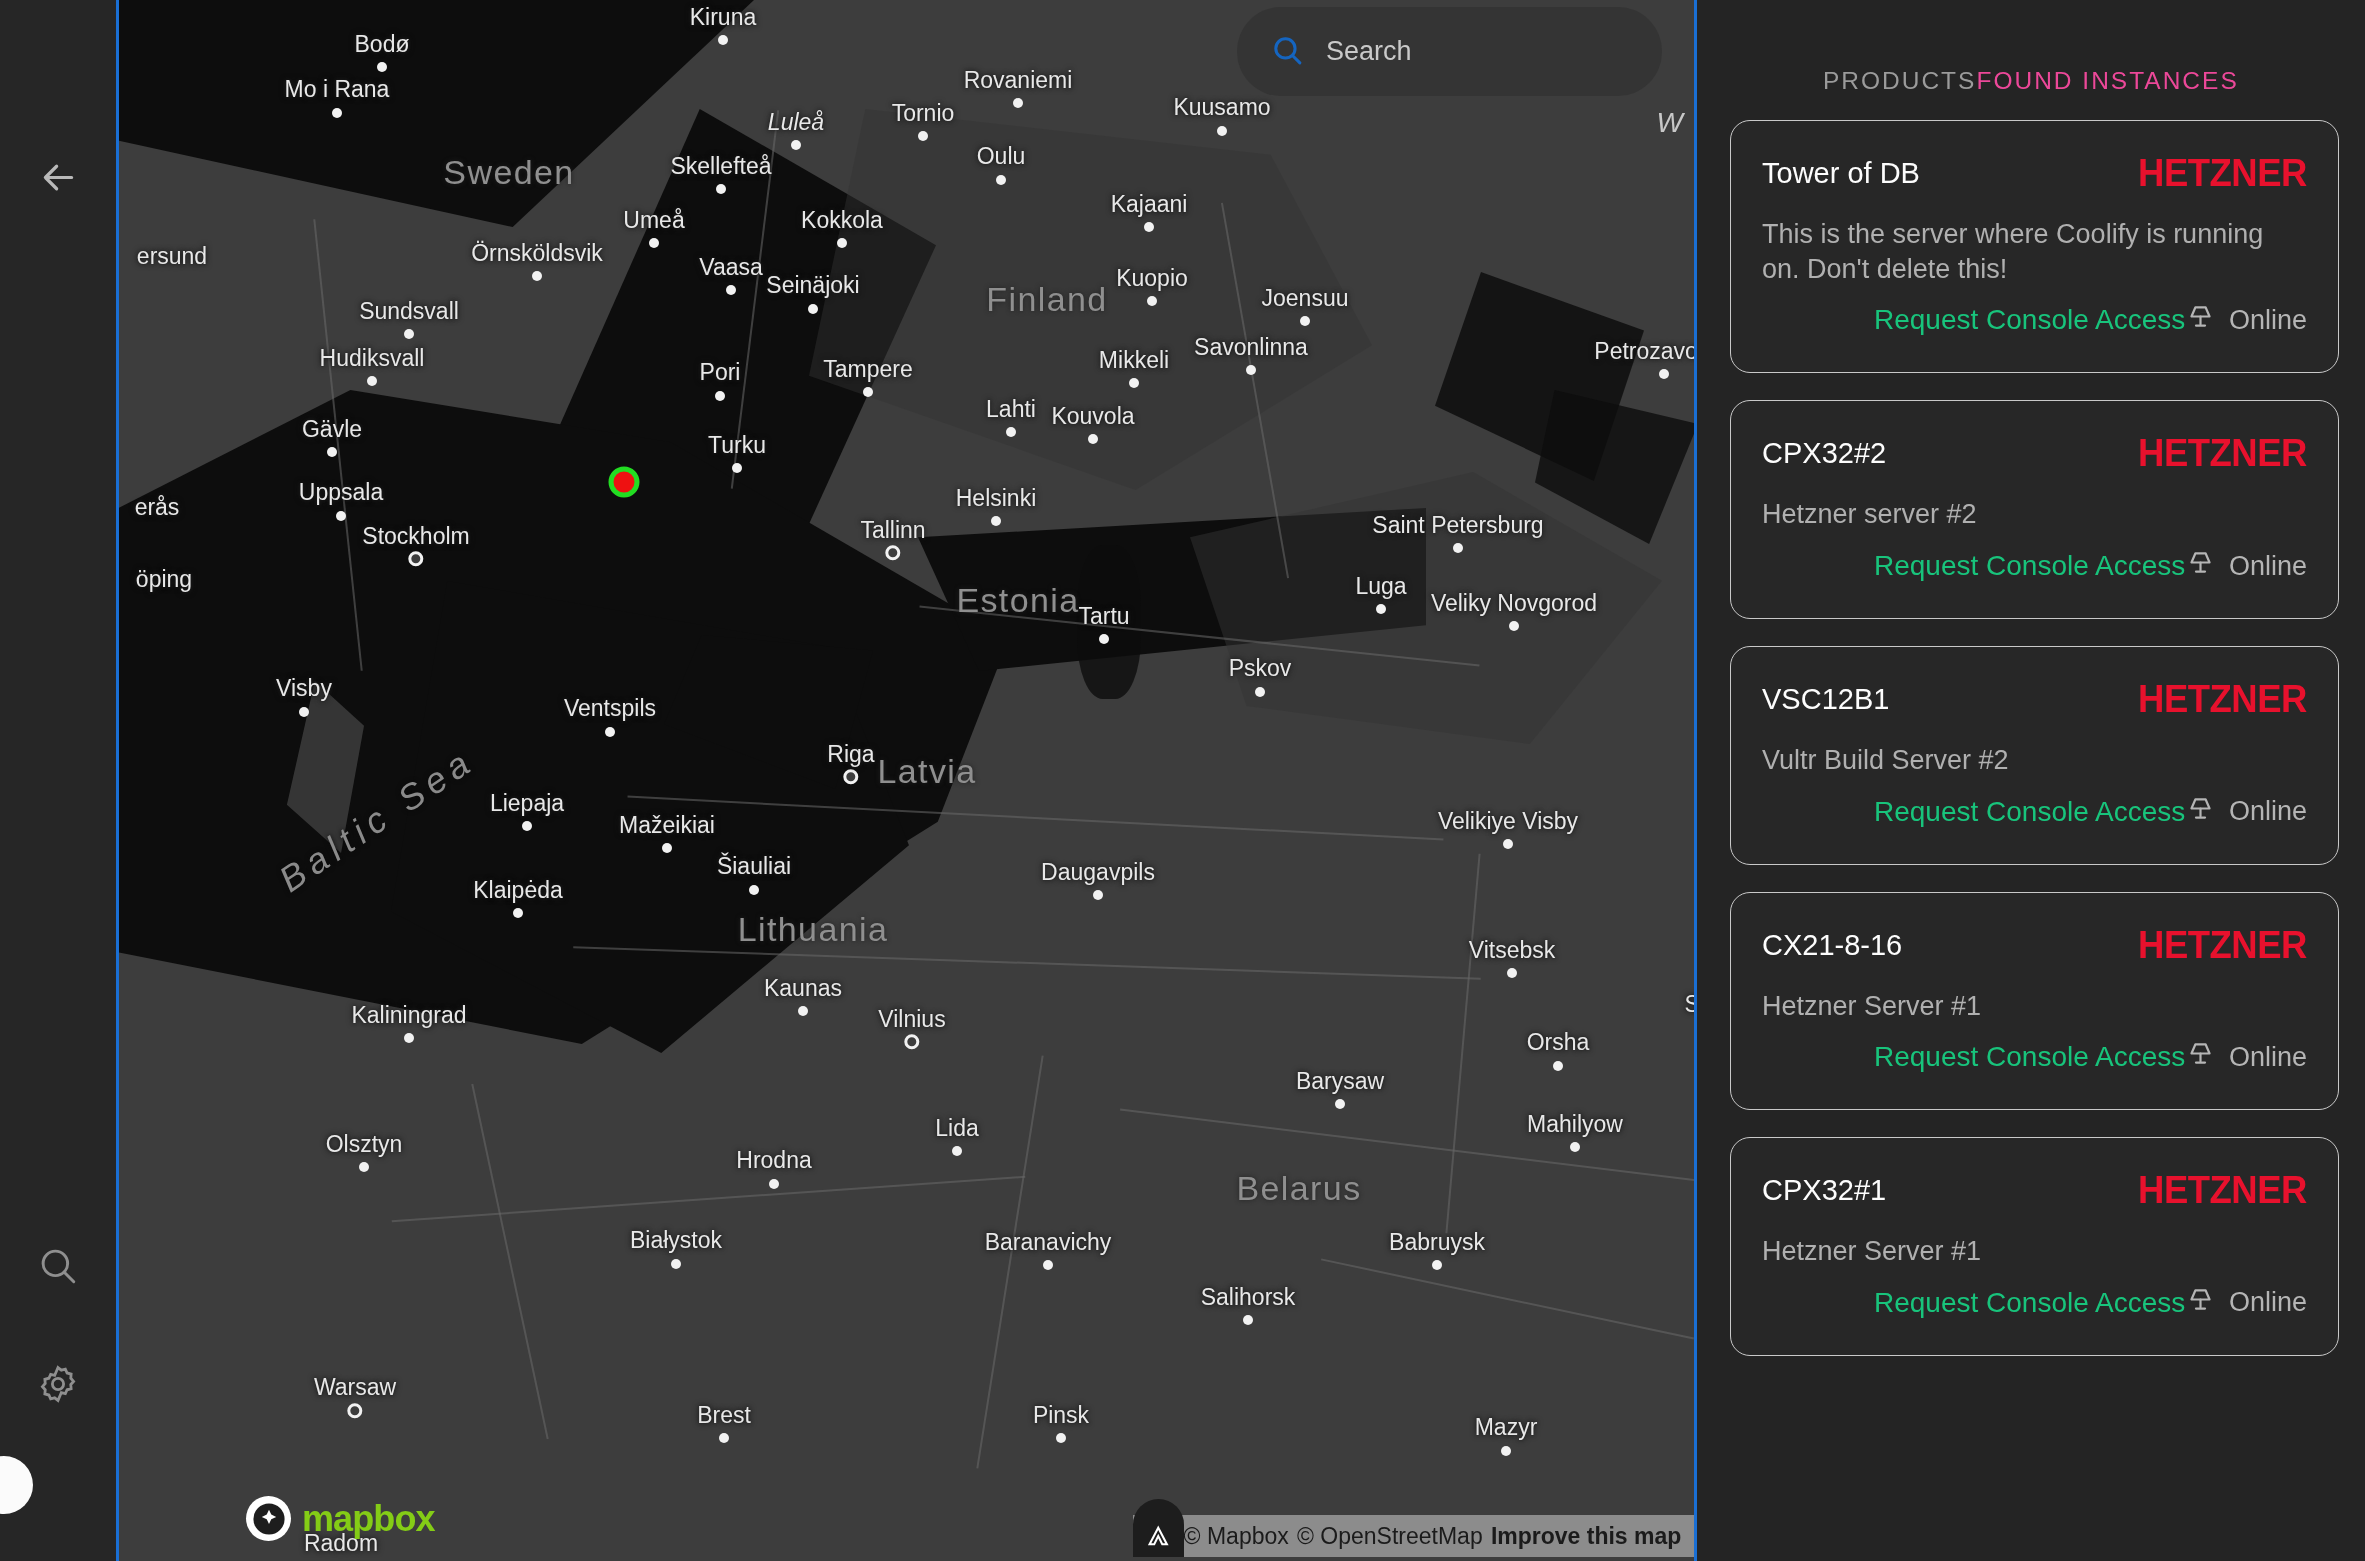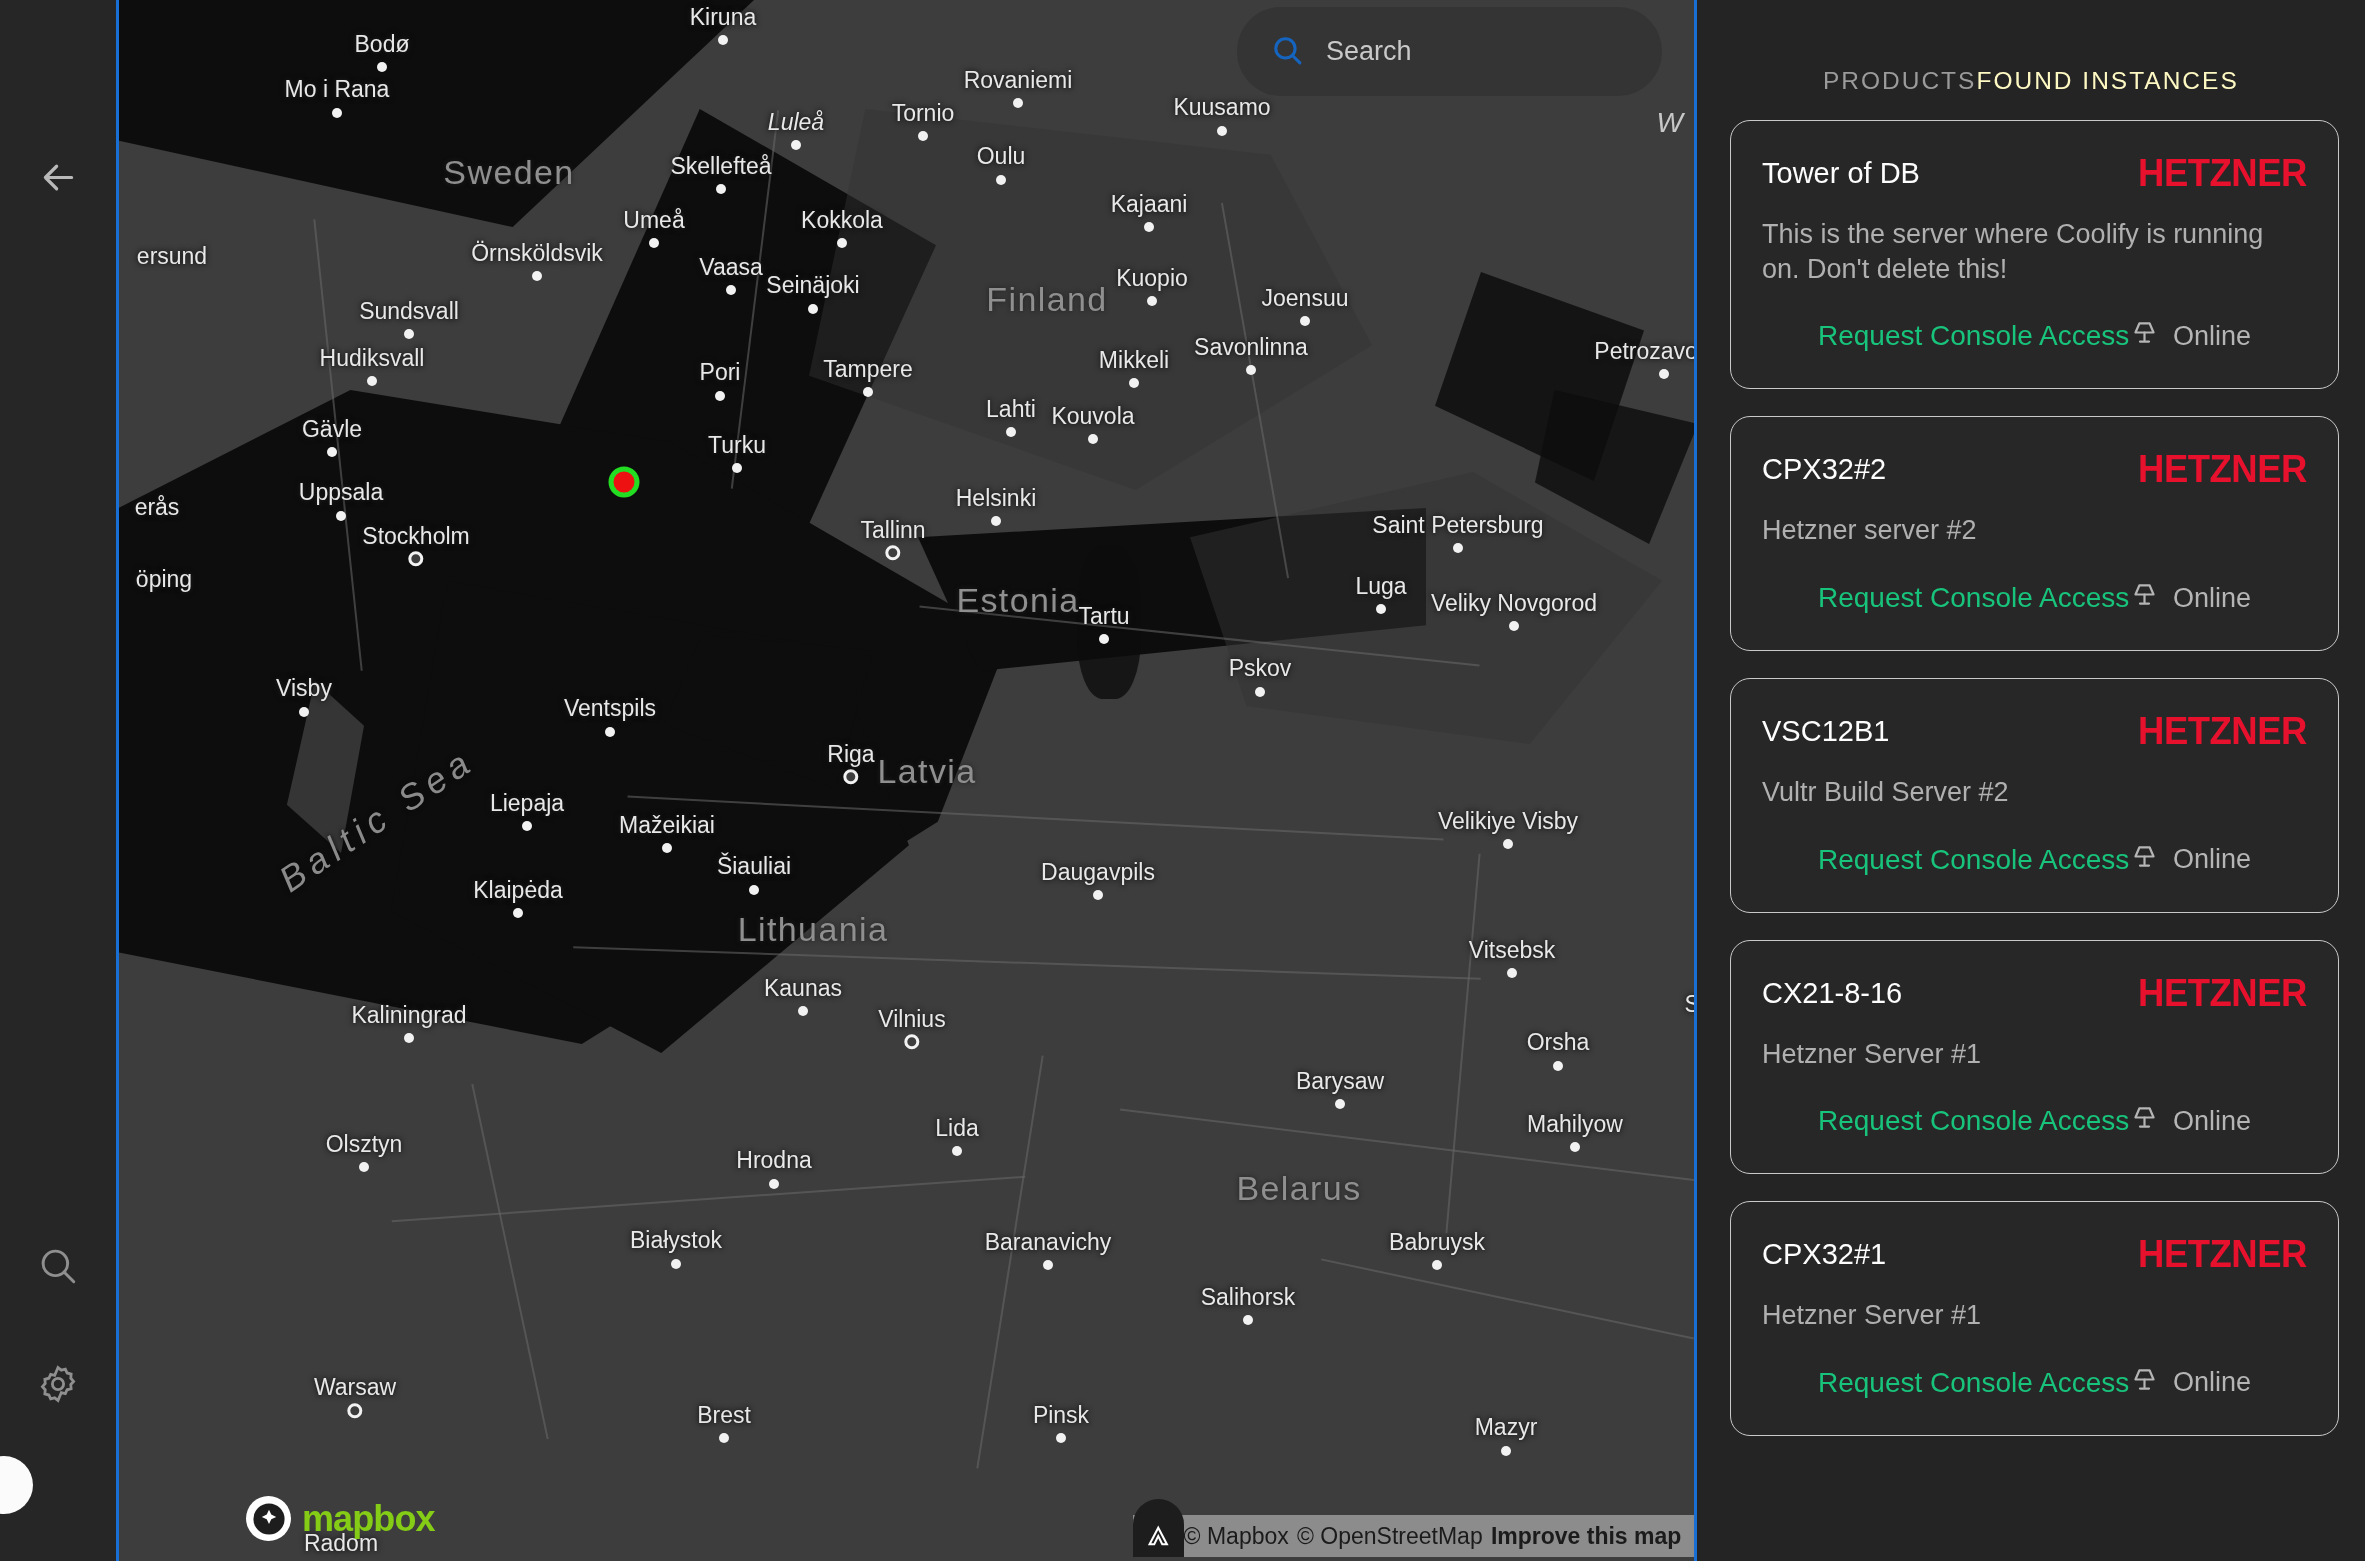--- a/index.html
+++ b/index.html
@@ -125,41 +125,41 @@
   }
   .panel-title {
     color:#fff; font-size:40px; font-weight:bold;
     margin-top:27px; letter-spacing:0.3px;
   }
   .col-heads {
     display:flex; justify-content:center; align-items:baseline;
     margin-top:67px; padding-right:7.3px;
   }
   .col-heads .ph { color:#9b9b9b; font-size:24.5px; letter-spacing:2px; }
-  .col-heads .fi { color:#fef9c3; font-size:24.5px; letter-spacing:2px; }
+  .col-heads .fi { color:#ec4899; font-size:24.5px; letter-spacing:2px; }
 
   .cards { margin-top:25.4px; display:flex; flex-direction:column; gap:27px; }
   .card {
     border:1.8px solid #c9c9c9; border-radius:20px;
     background:#272727; padding:31px 31px 33px 31px;
   }
   .card-top { display:flex; align-items:center; justify-content:space-between; }
   .card-name { color:#fdfdfd; font-size:29px; }
   .hetzner {
     color:#e8112d; font-size:38px; font-weight:bold;
     letter-spacing:-0.5px; font-stretch:condensed;
     transform:scaleX(.96); transform-origin:right center;
   }
   .card-desc {
     color:#b0b0b0; font-size:27px; line-height:1.28;
     margin-top:22px; max-width:508px;
   }
   .card-actions {
-    display:flex; align-items:center; justify-content:center;
-    margin-top:31px;
+    display:flex; align-items:center; justify-content:flex-end;
+    margin-top:15px;
   }
   .console-link { color:#18c47c; font-size:28px; cursor:pointer; }
   .status { display:flex; align-items:center; gap:12.7px; color:#b5b5b5; font-size:27px; }
 </style>
 </head>
 <body>
 
 <div id="app">
 
   <div class="rail">

